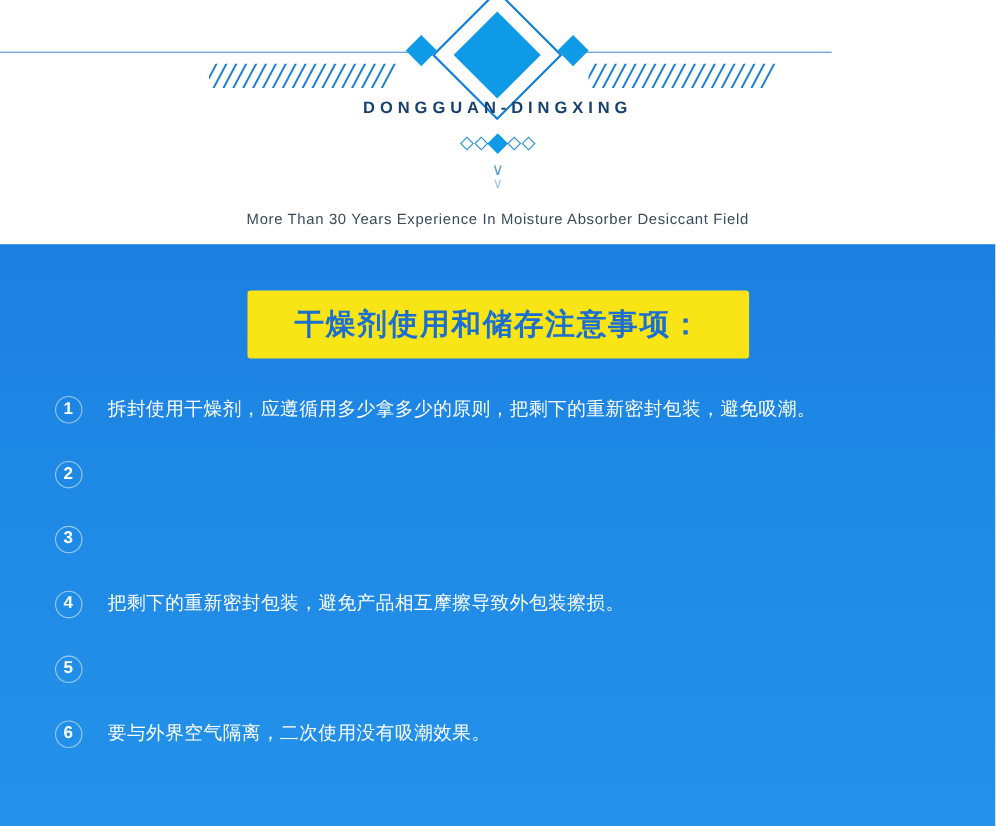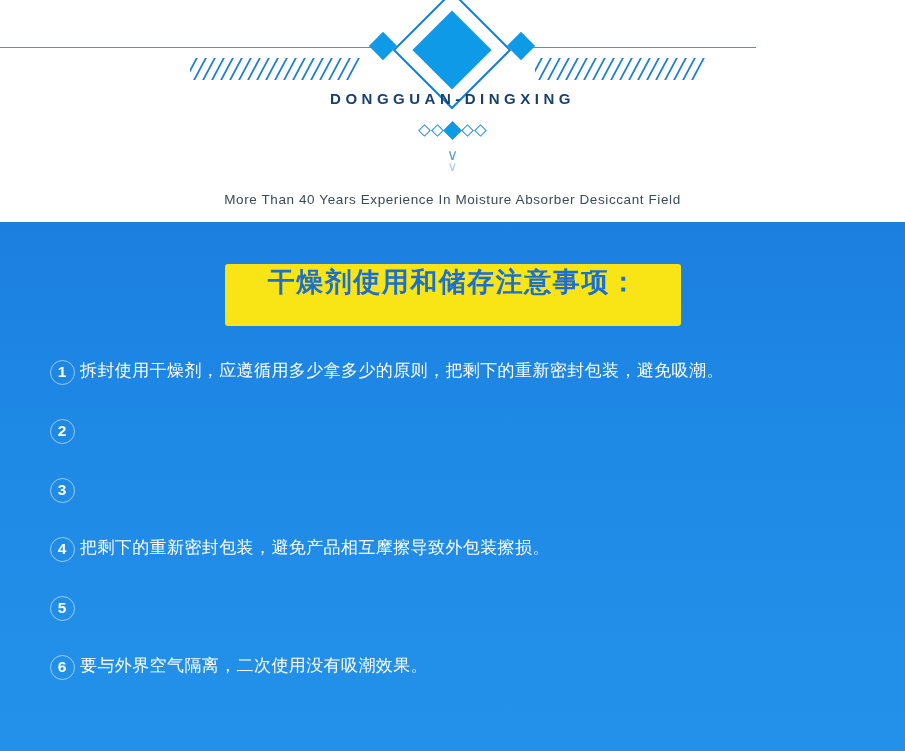--- a/index.html
+++ b/index.html
@@ -163,20 +163,21 @@
   }
   .title-box {
     position: absolute;
     top: 42px;
     left: 225px;
     width: 456px;
     height: 62px;
     background: #f9e516;
     border-radius: 3px;
     display: flex;
+    align-items: center;
     justify-content: center;
   }
   .title-box .title-text {
     font-size: 27px;
     font-weight: bold;
     color: #1a6fd0;
     letter-spacing: 1.5px;
     font-family: "Liberation Sans", sans-serif;
   }
 
@@ -214,26 +215,26 @@
     top: 50%;
     width: 25px;
     height: 25px;
     margin-left: -12.5px;
     margin-top: -12.5px;
     border: 1.5px solid rgba(255,255,255,0.55);
     border-radius: 50%;
     box-sizing: border-box;
   }
   .item-text {
-    margin-left: 4px;
+    margin-left: 22px;
     color: #ffffff;
     font-size: 17px;
     line-height: 24px;
     letter-spacing: 0.4px;
-    font-family: Liberation Mono, monospace;
+    font-family: Liberation Serif, serif;
   }
 </style>
 </head>
 <body>
 
 <div class="page">
 
   <div class="header">
     <div class="header-rule"></div>
 
@@ -291,21 +292,21 @@
       <i></i>
       <i></i>
       <i class="fill"></i>
       <i></i>
       <i></i>
     </div>
 
     <div class="chev c1">∨</div>
     <div class="chev c2">∨</div>
 
-    <div class="tagline">More Than 40 Years Experience In Moisture Absorber Desiccant Field</div>
+    <div class="tagline">More Than 30 Years Experience In Moisture Absorber Desiccant Field</div>
   </div>
 
   <div class="blue-body">
     <div class="title-box">
       <div class="title-text">干燥剂使用和储存注意事项：</div>
     </div>
 
     <div class="list">
       <div class="item">
         <div class="num">1</div>

